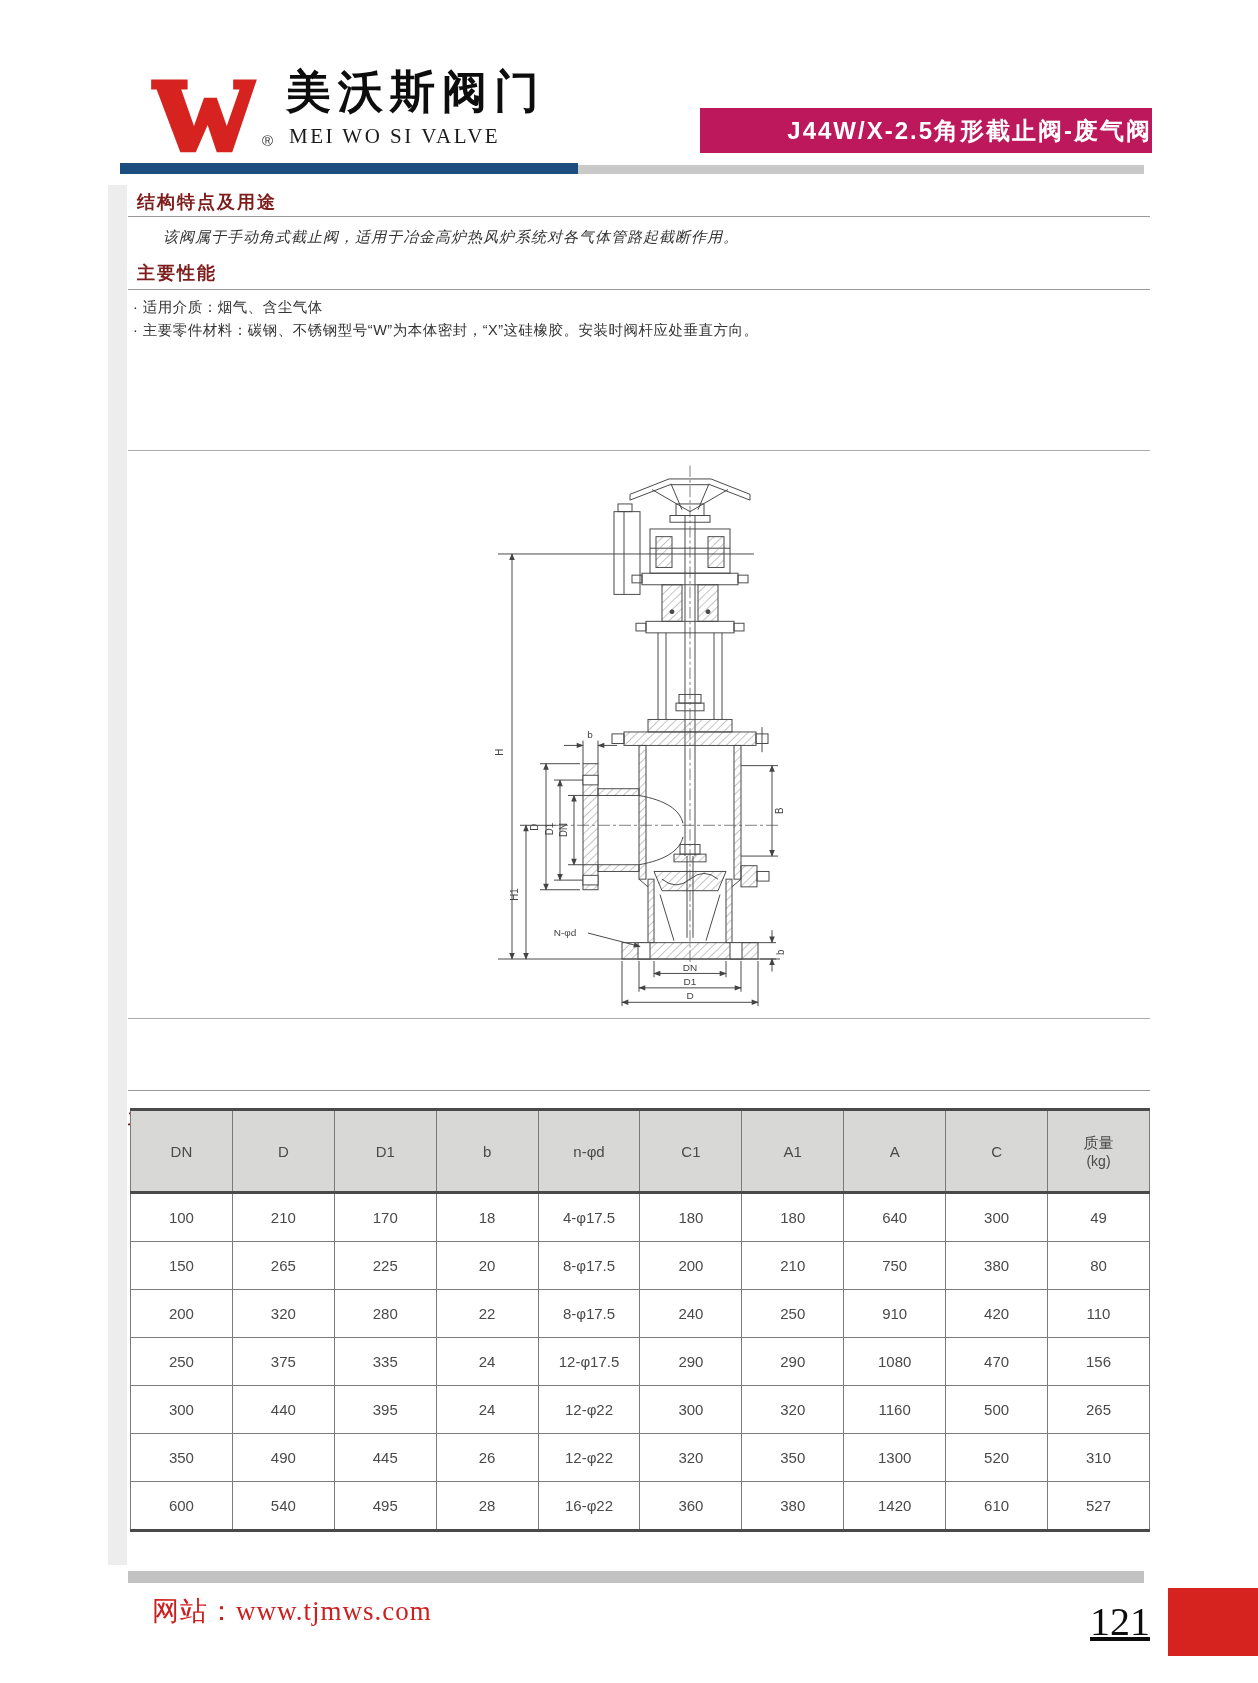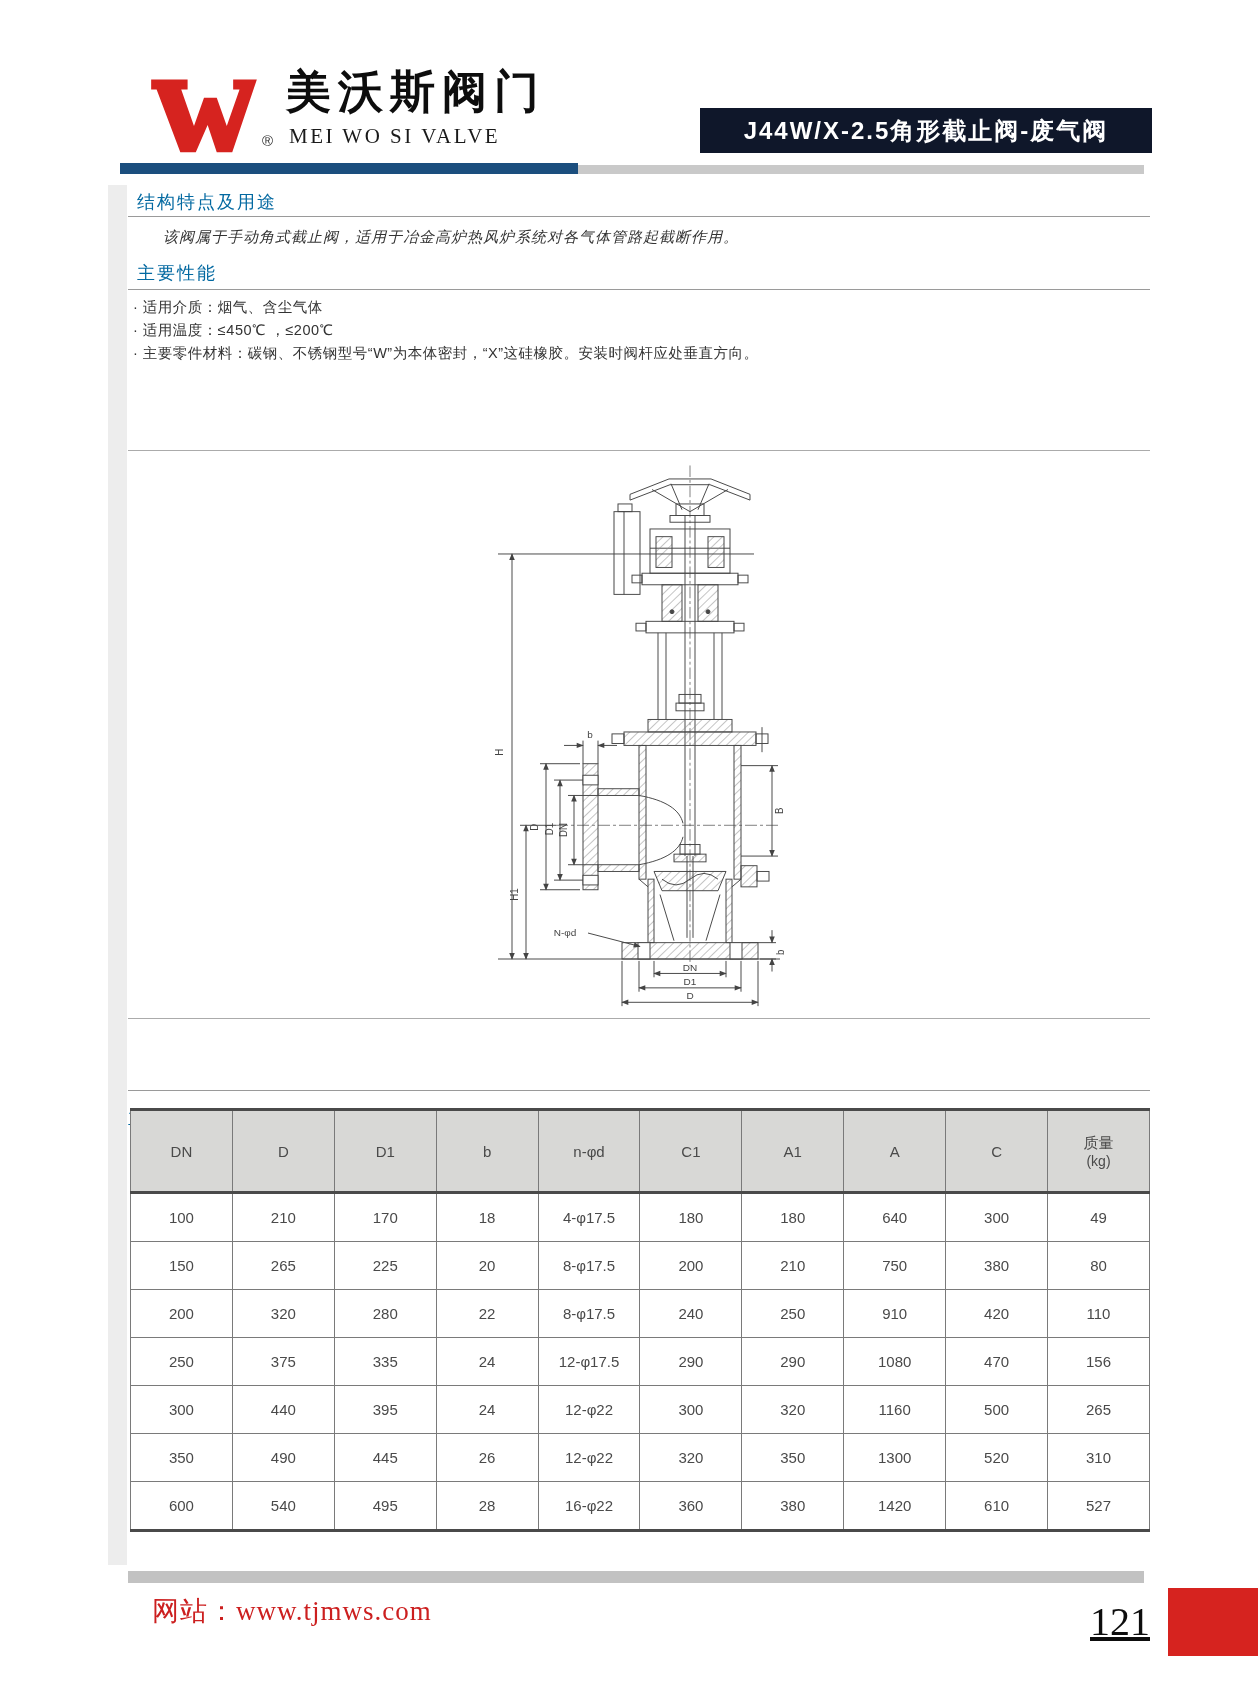--- a/index.html
+++ b/index.html
@@ -12,21 +12,21 @@
   .reg{left:262px;top:132px;font-size:15px;color:#333;}
   .logo-cn{left:286px;top:62px;font-size:45px;font-weight:bold;letter-spacing:7px;
            font-family:Liberation Mono, monospace;color:#0d0d0d;white-space:nowrap;}
   .logo-en{left:289px;top:124px;font-size:21px;letter-spacing:2.5px;
            font-family:"Liberation Serif",serif;color:#1a1a1a;white-space:nowrap;}
   .banner{left:700px;top:108px;width:452px;height:45px;line-height:45px;text-align:center;
           font-size:24px;font-weight:bold;letter-spacing:2px;color:#fff;white-space:nowrap;}
   .bar-blue{left:120px;top:163px;width:458px;height:11px;}
   .bar-gray{left:578px;top:165px;width:566px;height:9px;}
   
-  .sec-title{font-size:18px;font-weight:normal;letter-spacing:2px;color:#0369a1;white-space:nowrap;}
+  .sec-title{font-size:18px;font-weight:bold;letter-spacing:2px;color:#7f1d1d;white-space:nowrap;}
   .rule{height:1px;background:#9a9a9a;}
   .para{font-size:15px;color:#333;letter-spacing:1px;white-space:nowrap;}
   .bullets{left:133px;top:298px;width:900px;}
   .bullets div{font-size:14.5px;color:#333;letter-spacing:0.5px;height:23px;white-space:nowrap;}
   
   .drawing{left:428px;top:452px;width:580px;height:558px;}
   .drawing text{font-size:10px;fill:#444;font-family:"Liberation Sans",sans-serif;}
   
   .dim-table{left:130px;top:1108px;width:1020px;border-collapse:collapse;table-layout:fixed;
              border-top:3px solid #4a4a4a;border-bottom:3px solid #4a4a4a;}
@@ -49,34 +49,33 @@
 
   <div class="abs left-strip"></div>
 
   <div>
     <svg class="abs logo-mark" viewBox="0 0 120 90" xmlns="http://www.w3.org/2000/svg">
       <path id="logo-mark-path" d="M2,6 H42 V17 H35 L49,57 L60,26 H74 L85,57 L99,17 H92 V6 H118 L91,86 H74 L64,56 L51,86 H34 L8,17 H2 Z" fill="#d6231f"></path>
     </svg>
     <div class="abs reg">®</div>
     <div class="abs logo-cn">美沃斯阀门</div>
     <div class="abs logo-en">MEI WO SI VALVE</div>
-    <div class="abs banner" id="banner" style="background: #0f172a; color: rgb(255, 255, 255);">J44W/X-2.5角形截止阀-废气阀</div>
+    <div class="abs banner" id="banner" style="background: #be185d; color: rgb(255, 255, 255); text-align: right;">J44W/X-2.5角形截止阀-废气阀</div>
     <div class="abs bar-blue" id="barBlue" style="background: rgb(27, 78, 126);"></div>
     <div class="abs bar-gray" id="barGray" style="background: rgb(201, 201, 201);"></div>
   </div>
 
   <div class="abs sec-title" style="left:137px;top:190px;">结构特点及用途</div>
   <div class="abs rule" style="left:128px;top:216px;width:1022px;"></div>
   <div class="abs para" style="left:163px;top:228px;font-style:italic;">该阀属于手动角式截止阀，适用于冶金高炉热风炉系统对各气体管路起截断作用。</div>
 
   <div class="abs sec-title" style="left:137px;top:261px;">主要性能</div>
   <div class="abs rule" style="left:128px;top:289px;width:1022px;"></div>
   <div class="abs bullets" id="bullets">
       <div>· 适用介质：烟气、含尘气体</div>
-      <div>· 适用温度：≤450℃ ，≤200℃</div>
       <div>· 主要零件材料：碳钢、不锈钢型号“W”为本体密封，“X”这硅橡胶。安装时阀杆应处垂直方向。</div>
     </div>
 
   <div class="abs rule" style="left:128px;top:450px;width:1022px;background:#ababab;"></div>
 
   <svg class="abs drawing" viewBox="0 0 580 580" preserveAspectRatio="none" xmlns="http://www.w3.org/2000/svg">
     <defs>
       <pattern id="hat" width="6" height="6" patternUnits="userSpaceOnUse" patternTransform="rotate(45)">
         <line x1="0" y1="0" x2="0" y2="6" stroke="#8a8a8a" stroke-width="1"></line>
       </pattern>

